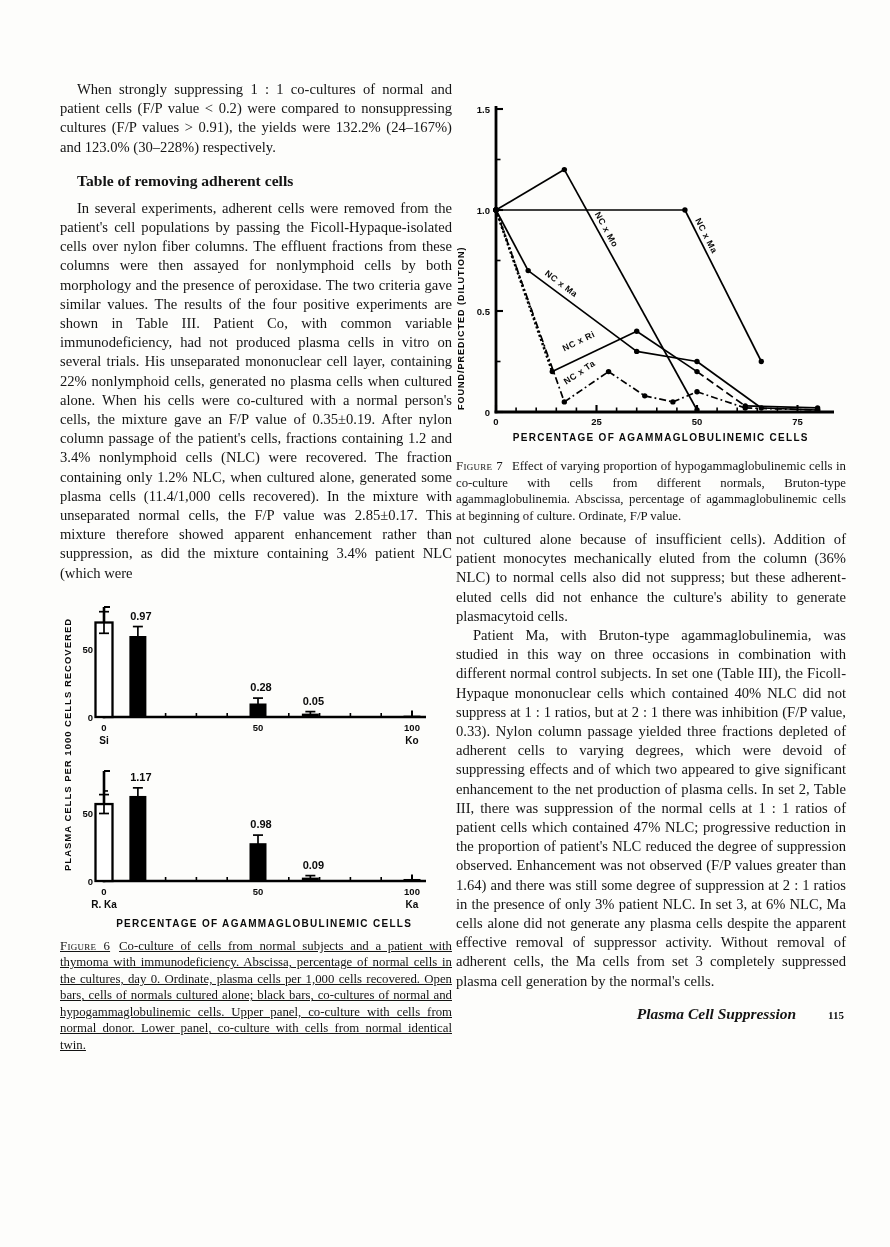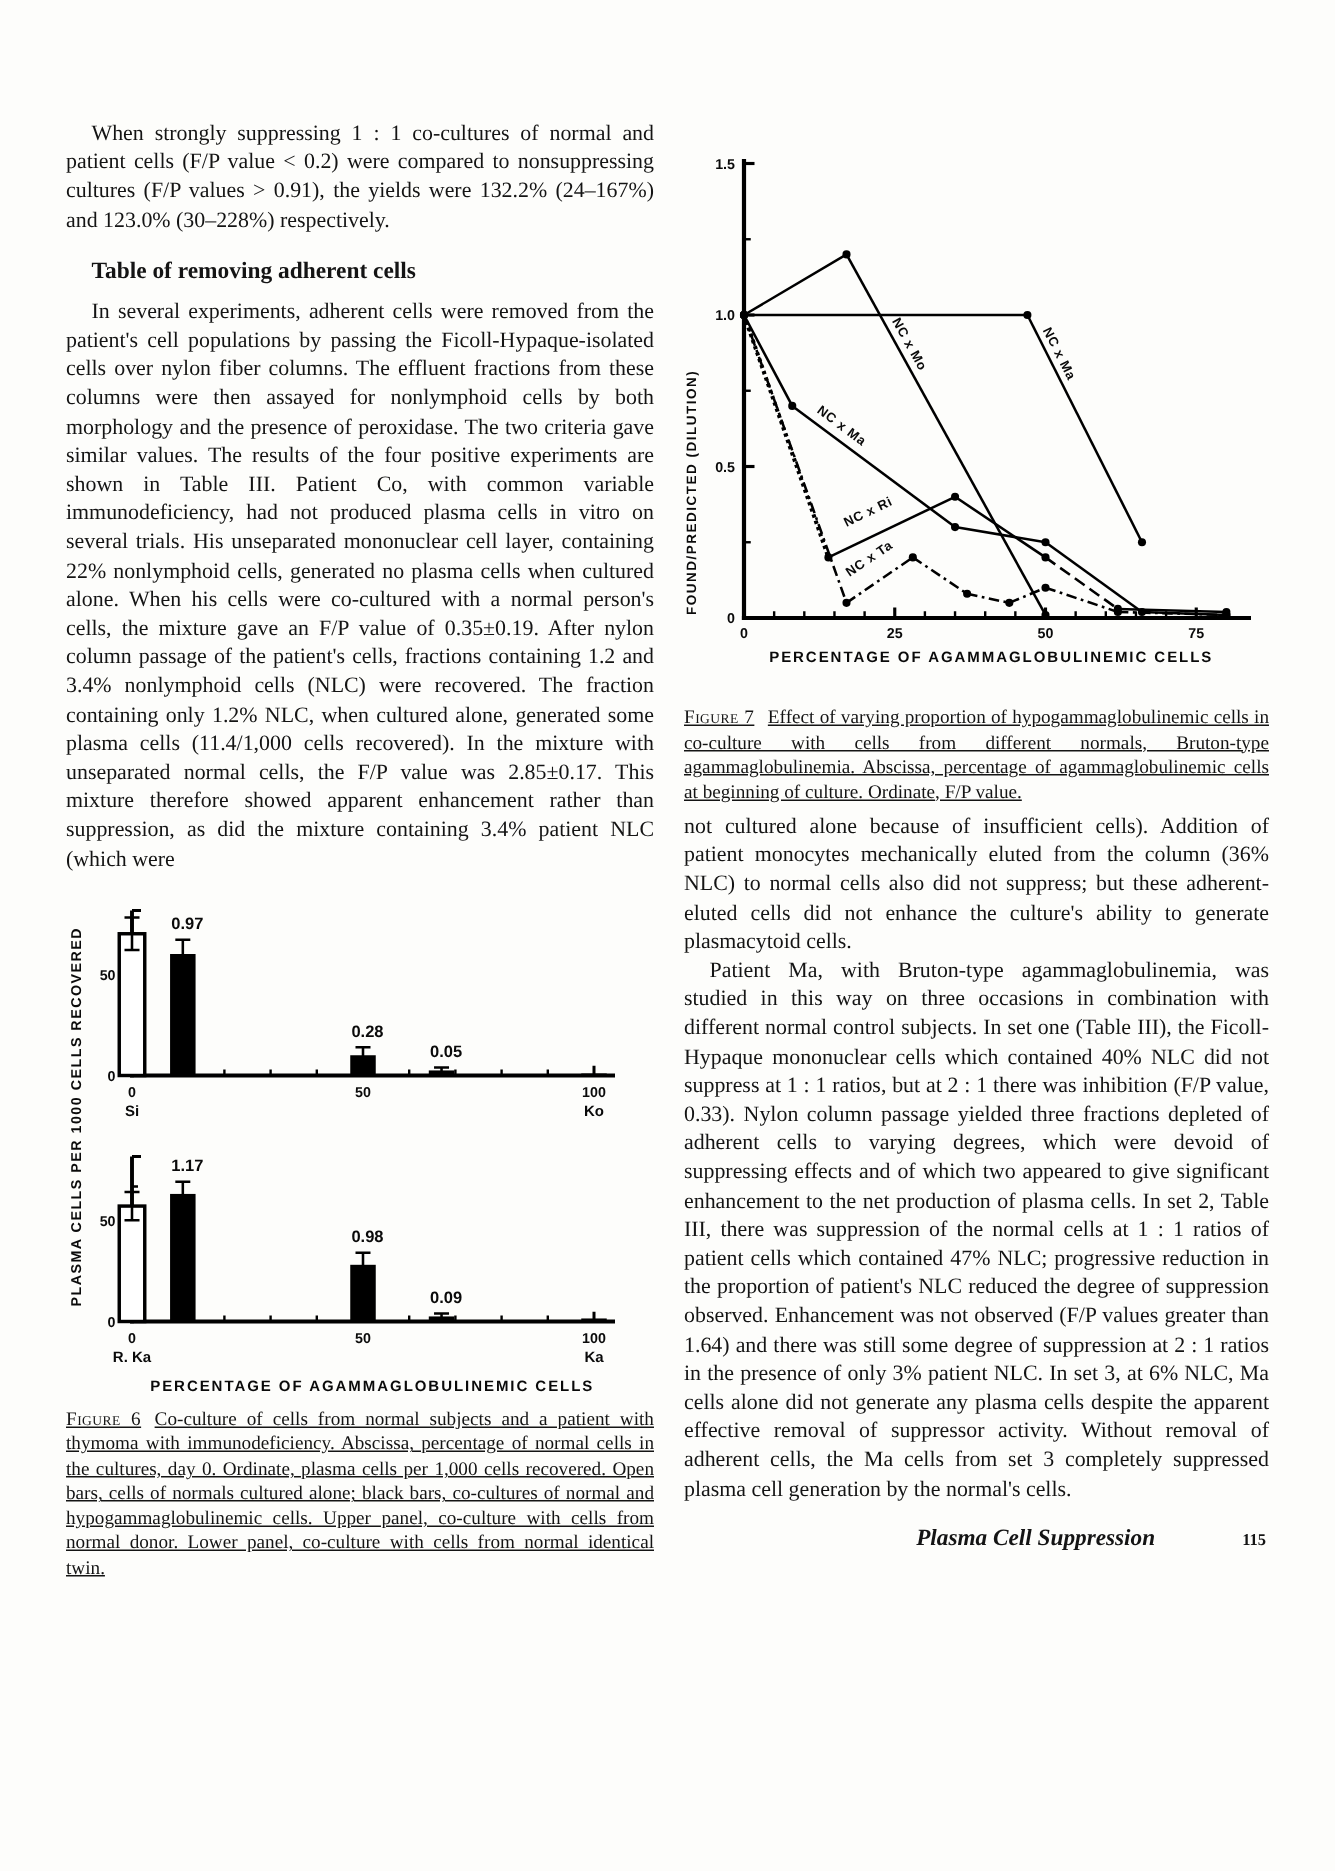--- a/index.html
+++ b/index.html
@@ -1,45 +1,45 @@
 <!DOCTYPE html>
 <html><head>
 <meta charset="utf-8">
 <style>
   html,body{margin:0;padding:0;background:#e8e8e4;}
   .page{position:relative;width:890px;height:1247px;background:#fdfdfb;margin:0 auto;
         font-family:"Liberation Serif",serif;color:#141414;overflow:hidden;}
   .col{position:absolute;top:80px;}
-  .col-left{left:44px;width:392px;}
+  .col-left{left:60px;width:392px;}
   .col-right{left:456px;width:390px;}
   p.body{font-size:14.6px;line-height:19.2px;text-align:justify;margin:0;}
   p.indent{text-indent:17px;}
   h3.section{font-size:15.6px;font-weight:bold;margin:15px 0 9px 17px;font-family:"Liberation Serif",serif;}
   .caption{font-size:12.8px;line-height:16.5px;text-align:justify;margin:0;}
   .figlabel{font-variant:small-caps;margin-right:9px;letter-spacing:.3px;}
   figure{margin:0;padding:0;}
   .figwrap{position:relative;}
   .vlabel{position:absolute;writing-mode:vertical-rl;transform:rotate(180deg);
           font-family:"Liberation Sans",sans-serif;font-weight:bold;font-size:9.5px;
           letter-spacing:1px;display:flex;align-items:center;white-space:nowrap;color:#0a0a0a;}
   #fig6-vlabel{left:2px;top:0;bottom:60px;}
   #fig7-vlabel{left:0px;top:108px;bottom:44px;font-size:9px;}
   svg{display:block;}
   svg text{font-family:"Liberation Sans",sans-serif;fill:#0a0a0a;}
   .tick{font-size:9.5px;font-weight:bold;}
   .axislabel{font-size:10px;font-weight:bold;letter-spacing:1.3px;}
   .serieslabel{font-size:8.8px;font-weight:bold;letter-spacing:.5px;}
   .barlabel{font-size:11px;font-weight:bold;}
   .sublabel{font-size:10px;font-weight:bold;}
-  .footer{display:flex;justify-content:flex-end;align-items:baseline;gap:58px;
+  .footer{display:flex;justify-content:flex-end;align-items:baseline;gap:32px;
           margin-top:14px;padding-right:2px;}
   .running-title{font-style:italic;font-weight:bold;font-size:15.5px;}
   .pageno{font-weight:bold;font-size:11px;}
   .fig7box{margin-bottom:6px;}
-  .cap7{margin-top:16px;text-decoration:underline;}
+  .cap7{margin-top:4px;}
   .p-after-cap{margin-top:14px;}
 </style>
 </head>
 <body>
 
 <div class="page">
 
   <div class="col col-left">
     <p class="body indent">When strongly suppressing 1 : 1 co-cultures of normal and patient cells (F/P value &lt; 0.2) were compared to nonsuppressing cultures (F/P values &gt; 0.91), the yields were 132.2% (24–167%) and 123.0% (30–228%) respectively.</p>
     <h3 class="section">Table of removing adherent cells</h3>

